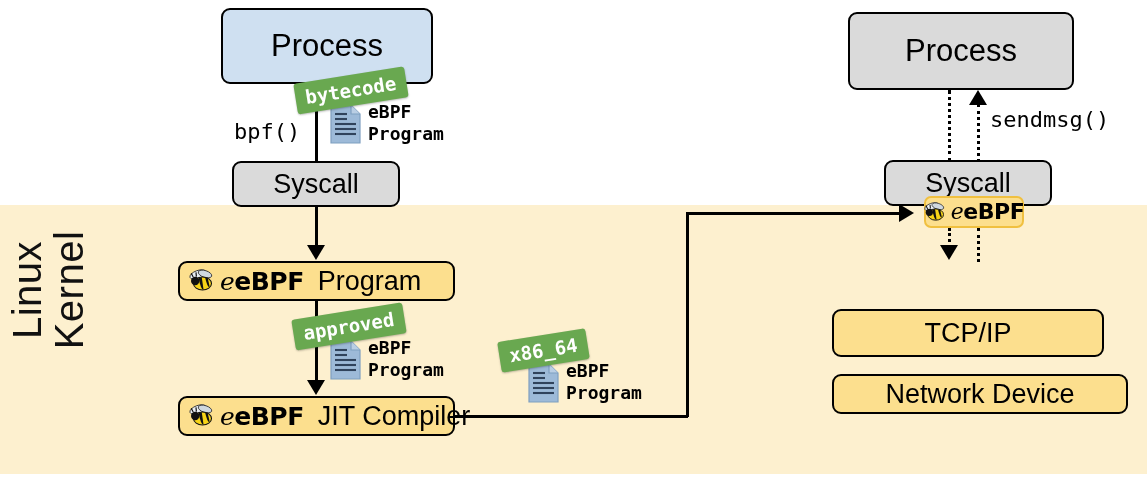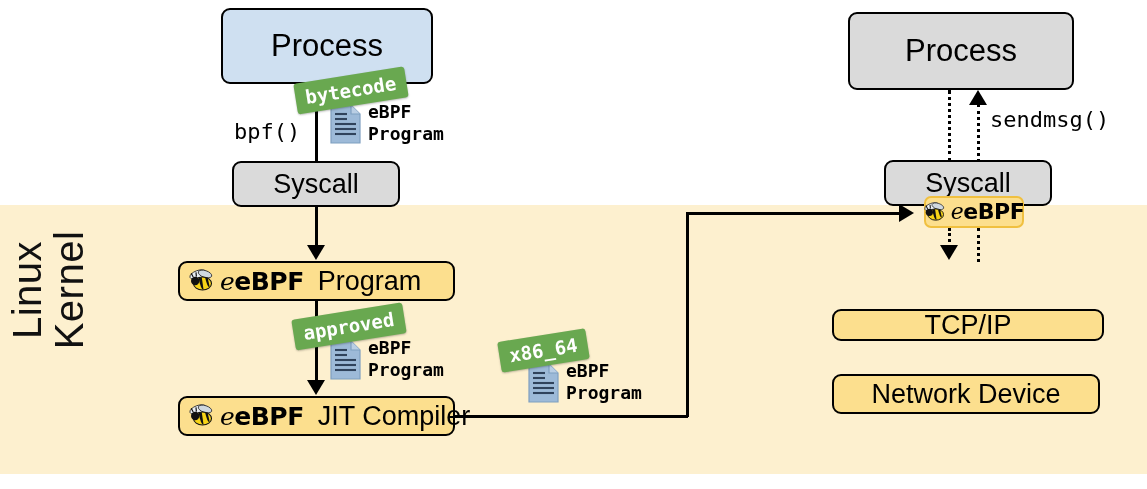--- a/index.html
+++ b/index.html
@@ -340,20 +340,20 @@
       </svg>
       <span class="wordmark"><span class="e">e</span><span>eBPF</span></span>
     </span>
   </div>
 
   <div class="dot-v" style="left:948px; top:228px; height:20px;"></div>
   <div class="arrow-down" style="left:940px; top:245px;"></div>
 
   <div class="dot-v" style="left:977px; top:228px; height:34px;"></div>
 
-  <div class="box kern" style="left:832px; top:309px; width:272px; height:32px;">
+  <div class="box kern" style="left:832px; top:309px; width:272px; height:48px;">
     <span>TCP/IP</span>
   </div>
-  <div class="box kern" style="left:832px; top:374px; width:268px; height:40px;">
+  <div class="box kern" style="left:832px; top:374px; width:296px; height:40px;">
     <span>Network Device</span>
   </div>
 
 </div>
 
 </body></html>

